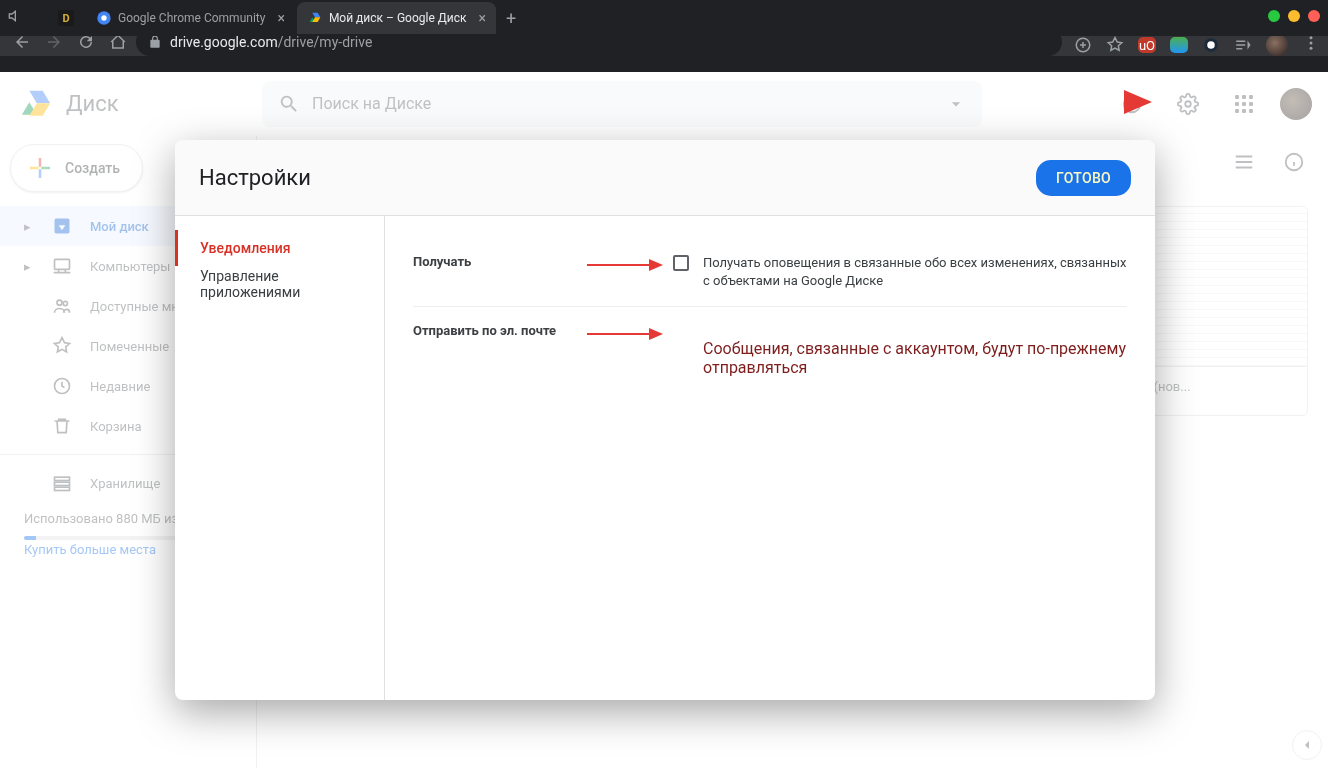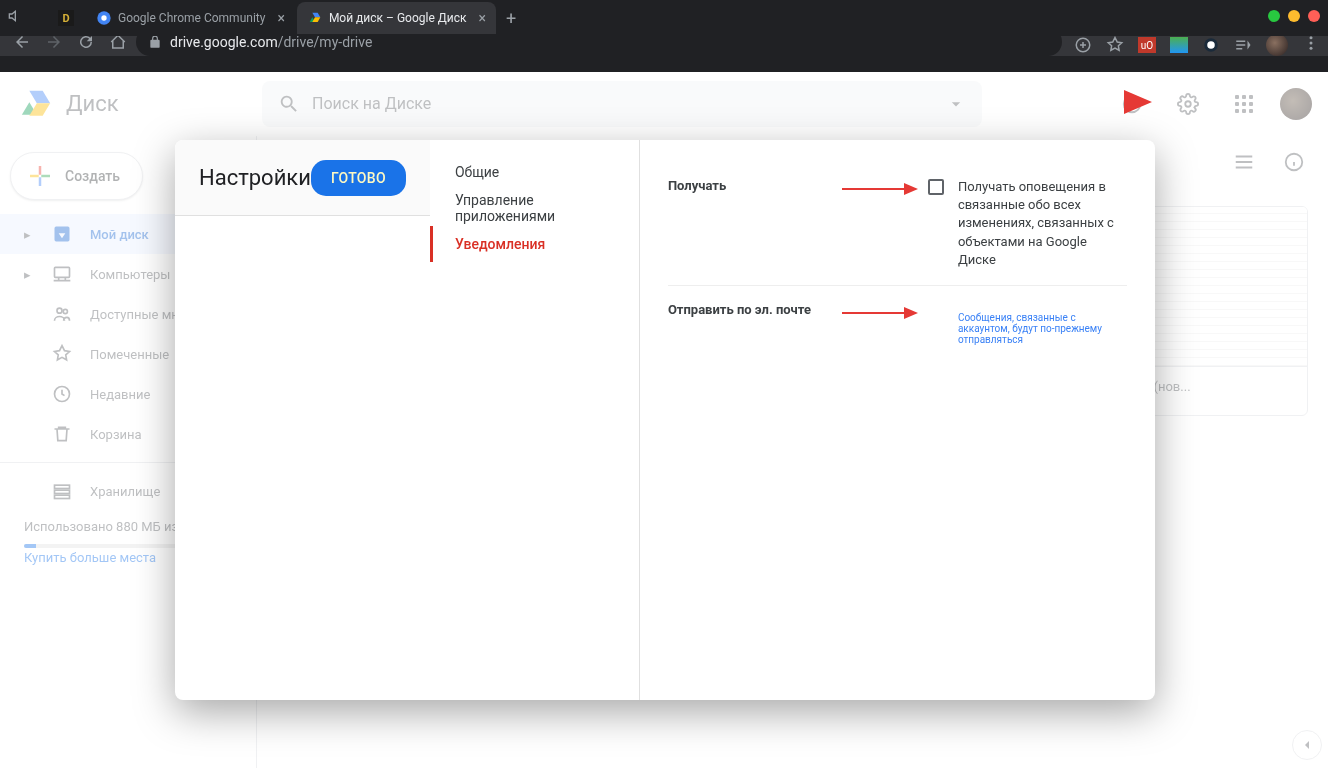--- a/index.html
+++ b/index.html
@@ -16,75 +16,75 @@
 .tl{width:12px;height:12px;border-radius:50%}
 .tl.g{background:#28c840}.tl.y{background:#febc2e}.tl.r{background:#ff5f57}
 .audio-icon{color:#9aa0a6;position:absolute;left:8px;top:8px}
 .browser-bar{height:20px;background:#35363a;display:flex;align-items:flex-end;padding:0 8px;gap:4px}
 .nav-icon{width:28px;height:28px;display:flex;align-items:center;justify-content:center;color:#9aa0a6;border-radius:50%}
 .nav-icon svg{width:18px;height:18px}
 .omnibox{flex:1;height:28px;background:#202124;border-radius:14px;display:flex;align-items:center;padding:0 12px;color:#9aa0a6;font-size:14px;gap:8px}
 .omnibox .url-main{color:#e8eaed}
 .ext-icons{display:flex;gap:14px;align-items:center;margin-left:8px}
 .ext-ico{width:18px;height:18px;display:flex;align-items:center;justify-content:center;color:#9aa0a6}
-.ext-badge{width:18px;height:16px;border-radius:0;display:flex;align-items:center;justify-content:center;font-size:10px;color:#fff}
+.ext-badge{width:18px;height:16px;border-radius:5px;display:flex;align-items:center;justify-content:center;font-size:13px;color:#fff}
 .avatar-sm{width:22px;height:22px;border-radius:50%;background:radial-gradient(circle at 40% 40%,#8a7060,#2a2020)}
 .chrome-menu{color:#9aa0a6}
 
 .page{position:absolute;top:72px;left:0;right:0;bottom:0;background:#fff}
 .scrim{position:absolute;inset:0;background:rgba(255,255,255,.6);z-index:10}
 .gd-header{height:64px;display:flex;align-items:center;padding:2px 16px;border-bottom:1px solid transparent}
 .gd-logo{display:flex;align-items:center;gap:10px;width:240px}
 .gd-logo span{font-size:22px;color:#5f6368}
 .gd-search{flex:1;max-width:720px;height:46px;background:#f1f3f4;border-radius:8px;display:flex;align-items:center;padding:0 16px;gap:12px;margin-left:6px}
 .gd-search input{flex:1;border:none;background:transparent;font-size:16px;outline:none;color:#202124}
 .gd-search input::placeholder{color:#5f6368}
 .gd-right{display:flex;align-items:center;gap:16px;margin-left:auto}
 .gd-icon{width:40px;height:40px;display:flex;align-items:center;justify-content:center;color:#5f6368;border-radius:50%}
 .gd-icon svg{width:22px;height:22px}
 .apps-grid{display:grid;grid-template-columns:repeat(3,4px);grid-template-rows:repeat(3,4px);gap:3px}
 .apps-grid i{background:#5f6368;border-radius:1px}
 .gd-avatar{width:32px;height:32px;border-radius:50%;background:radial-gradient(circle at 40% 40%,#6a5a4a,#201818)}
 .gd-body{display:flex;height:calc(100% - 64px)}
 .gd-sidebar{width:256px;padding:8px 0}
-.create-btn{height:48px;margin:8px 0 14px 10px;padding:0 22px 0 14px;border:1px solid #dadce0;border-radius:24px;display:inline-flex;align-items:center;gap:10px;background:#fff;box-shadow:0 1px 2px rgba(60,64,67,.2);font-size:14px;color:#3c4043;font-weight:500}
+.create-btn{height:48px;margin:0 0 14px 10px;padding:0 22px 0 14px;border:1px solid #dadce0;border-radius:24px;display:inline-flex;align-items:center;gap:10px;background:#fff;box-shadow:0 1px 2px rgba(60,64,67,.2);font-size:14px;color:#3c4043;font-weight:500}
 .nav-item{height:40px;display:flex;align-items:center;padding:0 24px;gap:18px;color:#5f6368;font-size:13px;border-radius:0 20px 20px 0;margin-right:12px}
 .nav-item.active{background:#e8f0fe;color:#1967d2;font-weight:500}
 .nav-item .chev{width:10px;color:#5f6368}
 .nav-item svg{width:20px;height:20px;flex-shrink:0}
 .nav-sep{height:1px;background:#dadce0;margin:8px 0}
 .storage{padding:8px 24px;color:#5f6368;font-size:13px}
 .storage-bar{height:4px;background:#e0e0e0;border-radius:2px;margin-top:10px;overflow:hidden}
 .storage-fill{height:100%;width:6%;background:#1a73e8}
 .storage-link{color:#1a73e8;font-size:13px;margin-top:2px;display:block}
 .gd-main{flex:1;padding:14px 20px;border-left:1px solid #dadce0;position:relative}
 .breadcrumb{font-size:18px;color:#202124;display:flex;align-items:center;gap:8px}
 .main-right-icons{position:absolute;right:14px;top:6px;display:flex;gap:10px}
 .file-card{position:absolute;right:20px;top:70px;width:208px;height:210px;border:1px solid #dadce0;border-radius:6px;overflow:hidden}
 .file-thumb{height:160px;background:repeating-linear-gradient(0deg,#eee 0,#eee 1px,#fff 1px,#fff 8px),repeating-linear-gradient(90deg,#eee 0,#eee 1px,#fff 1px,#fff 14px);border-bottom:1px solid #dadce0}
 .file-name{padding:12px;font-size:13px;color:#5f6368;white-space:nowrap;overflow:hidden;text-overflow:ellipsis}
 
 .red-arrow{position:absolute;top:82px;left:1046px;z-index:40}
 
-.dialog{position:absolute;z-index:50;left:175px;top:140px;width:980px;height:560px;background:#fff;border-radius:8px;box-shadow:0 12px 40px rgba(0,0,0,.35);display:flex;overflow:hidden}
+.dialog{position:absolute;z-index:50;left:175px;top:140px;width:980px;height:560px;background:#fff;border-radius:8px;box-shadow:0 12px 40px rgba(0,0,0,.35);display:flex;flex-direction:column;overflow:hidden}
 .dlg-header{height:76px;display:flex;align-items:center;padding:0 24px;border-bottom:1px solid #e0e0e0;background:#fafafa}
 .dlg-title{font-size:22px;color:#202124}
 .done-btn{margin-left:auto;background:#1a73e8;color:#fef9c3;border:none;height:36px;padding:0 20px;border-radius:15px;font-size:14px;font-weight:500;letter-spacing:.3px}
 .dlg-body{flex:1;display:flex}
 .dlg-nav{width:210px;border-right:1px solid #e0e0e0;padding-top:14px}
 .dlg-nav-item{height:36px;display:flex;align-items:center;padding:0 22px;font-size:14px;color:#3c4043;border-left:3px solid transparent}
 .dlg-nav-item.sel{color:#d93025;font-weight:500;border-left-color:#d93025}
 .dlg-content{flex:1;padding:22px 28px}
 .setting-row{display:flex;border-bottom:1px solid #eee;padding:16px 0}
 .setting-label{width:230px;font-size:13px;font-weight:700;color:#3c4043}
 .setting-body{flex:1;position:relative;padding-left:30px}
 .chk-row{display:flex;gap:14px;align-items:flex-start}
 .chkbox{width:16px;height:16px;border:2px solid #5f6368;border-radius:2px;flex-shrink:0;margin-top:1px}
 .chk-text{font-size:13px;color:#3c4043;line-height:1.4}
-.chk-sub{font-size:10px;color:#3b82f6;margin-top:10px;margin-left:30px}
+.chk-sub{font-size:16px;color:#7f1d1d;margin-top:16px;margin-left:30px}
 .red-point{position:absolute;left:-58px;top:3px}
 .chev-btn{position:absolute;right:6px;bottom:8px;width:30px;height:30px;border-radius:50%;border:1px solid #dadce0;display:flex;align-items:center;justify-content:center;color:#5f6368;z-index:5;background:#fff}
 </style>
 </head>
 <body>
 
 <div class="browser-top">
   <span class="audio-icon">
     <svg width="16" height="16" viewBox="0 0 24 24" fill="none" stroke="#9aa0a6" stroke-width="2">
         <path d="M11 5L6 9H2v6h4l5 4V5z"></path>
@@ -346,23 +346,22 @@
     <path d="M4 20 L78 20 L78 8 L106 20 L78 32 L78 20 Z" fill="#e53935"></path>
   </svg>
 
 <div class="dialog">
   <div class="dlg-header">
     <span class="dlg-title">Настройки</span>
     <button class="done-btn">ГОТОВО</button>
   </div>
   <div class="dlg-body">
     <div class="dlg-nav">
-      <div class="dlg-nav-item">Общие</div>
+      <div class="dlg-nav-item sel">Уведомления</div>
       <div class="dlg-nav-item">Управление приложениями</div>
-      <div class="dlg-nav-item sel">Уведомления</div>
     </div>
     <div class="dlg-content">
       <div class="setting-row">
         <div class="setting-label">Получать</div>
         <div class="setting-body">
           <svg class="red-point" width="80" height="16">
               <line x1="2" y1="8" x2="64" y2="8" stroke="#e53935" stroke-width="2"></line>
               <path d="M64 2 L78 8 L64 14 Z" fill="#e53935"></path>
             </svg>
           <div class="chk-row">

